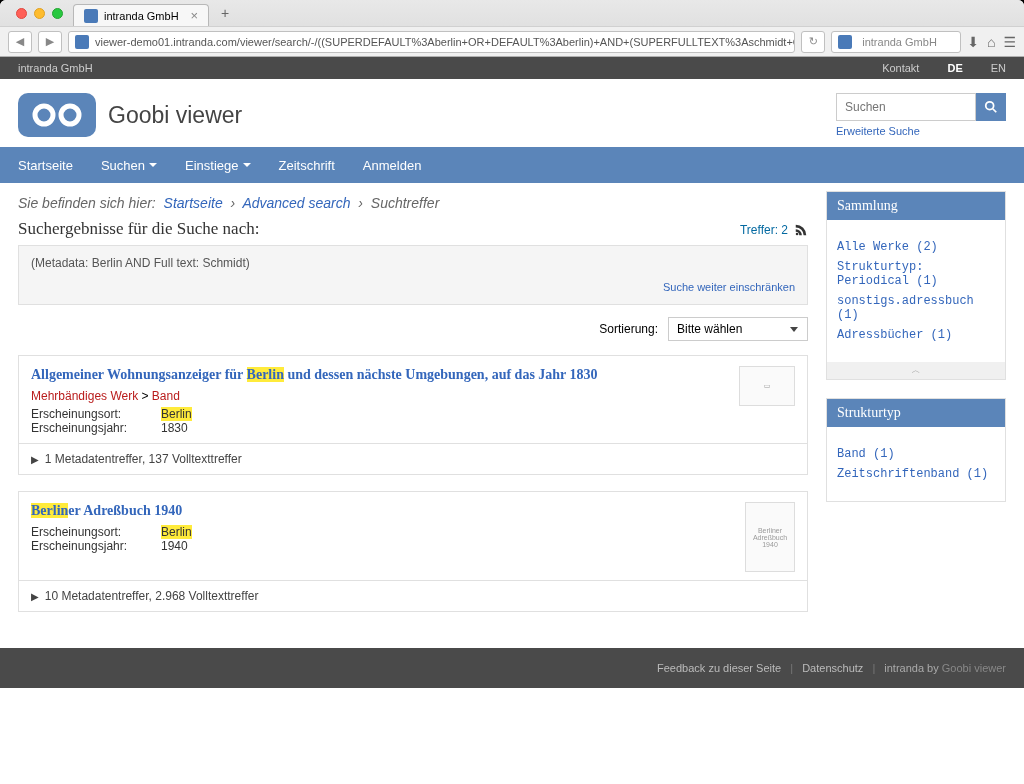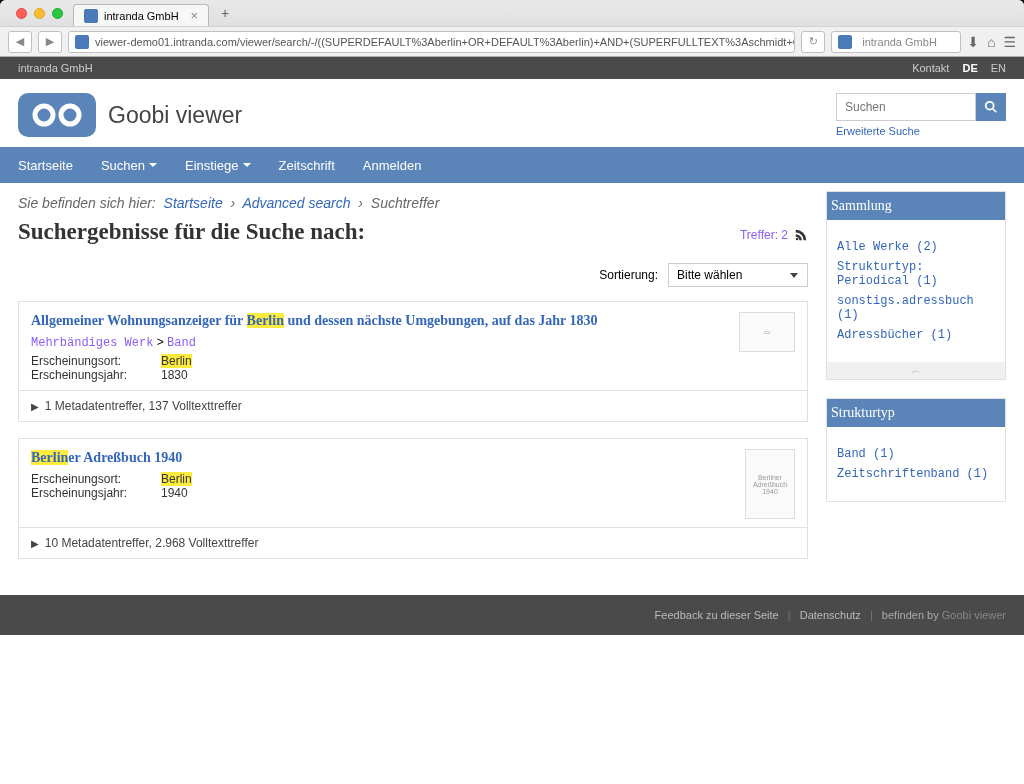--- a/index.html
+++ b/index.html
@@ -19,21 +19,21 @@
 .addr-row { display: flex; align-items: center; height: 30px; padding: 3px 8px; gap: 6px; background: #f0f0f0; border-top: 1px solid #d0d0d0; }
 .nav-btn { width: 24px; height: 22px; border: 1px solid #c0c0c0; background: #fff; border-radius: 3px; display: flex; align-items: center; justify-content: center; font-size: 11px; color: #888; }
 .url-bar { flex: 1; height: 22px; border: 1px solid #c0c0c0; background: #fff; border-radius: 3px; padding: 0 6px; display: flex; align-items: center; font-size: 11px; color: #555; overflow: hidden; white-space: nowrap; }
 .url-favicon { width: 14px; height: 14px; background: #4a7ab8; margin-right: 6px; border-radius: 2px; flex-shrink: 0; }
 .search-bar { width: 130px; height: 22px; border: 1px solid #c0c0c0; background: #fff; border-radius: 3px; padding: 0 6px; display: flex; align-items: center; gap: 4px; font-size: 11px; color: #888; }
 .browser-icons { display: flex; gap: 8px; color: #666; }
 .browser-icons span { font-size: 14px; }
 .page { flex: 1; overflow-y: auto; background: #fff; }
 .top-gray-bar { background: #4a4a4a; color: #ccc; height: 22px; display: flex; align-items: center; padding: 0 18px; font-size: 11px; }
 .top-gray-bar .spacer { flex: 1; }
-.top-gray-bar a { color: #ccc; margin-left: 13px; text-decoration: none; text-align: center; }
+.top-gray-bar a { color: #ccc; margin-left: 28px; text-decoration: none; text-align: center; }
 .top-gray-bar a.active { color: #fff; font-weight: bold; }
 .header-area { padding: 14px 18px 10px; display: flex; align-items: flex-start; }
 .logo-block { display: flex; align-items: center; gap: 12px; }
 .logo-box { width: 78px; height: 44px; background: #5b85b9; border-radius: 10px; display: flex; align-items: center; justify-content: center; }
 .logo-box svg { width: 54px; height: 28px; }
 .logo-text { font-size: 23px; color: #444; font-weight: 500; }
 .header-right { margin-left: auto; display: flex; flex-direction: column; align-items: flex-start; }
 .search-row { display: flex; }
 .search-input { width: 140px; height: 28px; border: 1px solid #ccc; padding: 0 8px; font-size: 12px; }
 .search-btn { width: 30px; height: 28px; background: #5b85b9; border: 1px solid #5b85b9; color: #fff; display: flex; align-items: center; justify-content: center; }
@@ -41,46 +41,46 @@
 .navbar { background: #5b85b9; height: 36px; display: flex; align-items: center; padding: 0 18px; gap: 0; }
 .navbar a { color: #fff; text-decoration: none; font-size: 13px; padding: 0 14px; height: 36px; display: flex; align-items: center; }
 .navbar a:first-child { padding-left: 0; }
 .caret { display: inline-block; margin-left: 4px; border-top: 4px solid #fff; border-left: 4px solid transparent; border-right: 4px solid transparent; }
 .content { display: flex; padding: 8px 18px 20px; gap: 18px; }
 .main { flex: 1; min-width: 0; }
 .sidebar { width: 180px; flex-shrink: 0; }
 .breadcrumb { font-size: 14px; color: #666; padding: 4px 0 8px; font-style: italic; }
 .breadcrumb a { color: #3366bb; text-decoration: none; }
 .results-header { display: flex; align-items: baseline; justify-content: space-between; margin-bottom: 6px; }
-.results-header h2 { font-family: Georgia, serif; font-weight: bold; font-size: 23px; color: #333; }
-.treffer { font-size: 12px; color: #8b5cf6; display: flex; align-items: center; gap: 6px; }
+.results-header h2 { font-family: Georgia, serif; font-weight: normal; font-size: 17px; color: #333; }
+.treffer { font-size: 12px; color: #0369a1; display: flex; align-items: center; gap: 6px; }
 .rss-icon { width: 14px; height: 14px; }
 .query-box { border: 1px solid #e0e0e0; background: #f5f5f5; padding: 10px 12px; font-size: 12px; color: #555; display: flex; flex-direction: column; gap: 10px; }
 .query-box .refine { text-align: right; }
 .query-box .refine a { color: #3366bb; font-size: 11px; text-decoration: none; }
 .sort-row { display: flex; align-items: center; justify-content: flex-end; gap: 10px; padding: 12px 0 14px; font-size: 12px; }
 .sort-select { border: 1px solid #ccc; padding: 4px 30px 4px 8px; font-size: 12px; background: #fff; position: relative; appearance: none; -webkit-appearance: none; width: 140px; }
 .select-wrap { position: relative; }
 .select-wrap::after { content: ""; position: absolute; right: 10px; top: 50%; margin-top: -2px; border-top: 5px solid #444; border-left: 4px solid transparent; border-right: 4px solid transparent; pointer-events: none; }
 .result { border: 1px solid #e0e0e0; margin-bottom: 16px; }
 .result-body { padding: 10px 12px 8px; display: flex; gap: 14px; }
 .result-info { flex: 1; }
 .result-title { font-family: Georgia, serif; font-size: 14px; color: #3366bb; margin-bottom: 5px; line-height: 1.3; }
 .result-title a { color: #3366bb; text-decoration: none; }
 .highlight { background: #ffeb3b; }
 .result-type { font-size: 12px; margin-bottom: 4px; }
-.result-type a { color: #8b5cf6; text-decoration: none; font-family: Liberation Mono, monospace; }
+.result-type a { color: #b91c1c; text-decoration: none; }
 .meta-row { font-size: 12px; color: #333; display: flex; }
 .meta-label { width: 130px; }
 .thumb { width: 56px; height: 40px; border: 1px solid #ddd; background: #fafafa; flex-shrink: 0; display: flex; align-items: center; justify-content: center; font-size: 7px; color: #999; text-align: center; padding: 2px; }
 .thumb.tall { width: 50px; height: 70px; }
 .result-footer { border-top: 1px solid #e0e0e0; padding: 8px 12px; font-size: 12px; color: #444; display: flex; align-items: center; gap: 6px; }
 .result-footer .arrow { font-size: 10px; }
 .side-box { border: 1px solid #e0e0e0; margin-bottom: 18px; }
-.side-header { background: #5b85b9; color: #fff; font-family: Georgia, serif; font-size: 14px; padding: 6px 4px; }
+.side-header { background: #5b85b9; color: #fff; font-family: Georgia, serif; font-size: 14px; padding: 6px 10px; }
 .side-body { padding: 17px 10px; font-family: Liberation Mono, monospace; }
 .side-body a { display: block; color: #3366bb; font-size: 12px; text-decoration: none; padding: 3px 0; }
 .side-collapse { background: #f0f0f0; text-align: center; font-size: 9px; color: #aaa; padding: 2px; }
 .footer { background: #4a4a4a; color: #aaa; font-size: 11px; padding: 14px 18px; text-align: right; }
 .footer a { color: #bbb; text-decoration: none; }
 .footer .sep { margin: 0 6px; color: #777; }
 .footer .gv { color: #888; }
 </style>
 </head>
 <body>
@@ -180,20 +180,24 @@
           <h2>Suchergebnisse für die Suche nach:</h2>
           <div class="treffer">
             <span>Treffer: 2</span>
             <svg class="rss-icon" viewBox="0 0 16 16">
                 <path d="M2 2 a12 12 0 0 1 12 12 h-3 a9 9 0 0 0 -9 -9 z M2 7 a7 7 0 0 1 7 7 h-3 a4 4 0 0 0 -4 -4 z" fill="#333"></path>
                 <circle cx="3.5" cy="12.5" r="1.5" fill="#333"></circle>
               </svg>
           </div>
         </div>
 
+        <div class="query-box">
+          <span>(Metadata: Berlin AND Full text: Schmidt)</span>
+          <div class="refine"><a href="#">Suche weiter einschränken</a></div>
+        </div>
 
         <div class="sort-row">
           <span>Sortierung:</span>
           <div class="select-wrap">
             <select class="sort-select">
               <option>Bitte wählen</option>
             </select>
           </div>
         </div>
 
@@ -269,17 +273,17 @@
           </div>
         </div>
       </div>
     </div>
 
     <div class="footer">
       <a href="#">Feedback zu dieser Seite</a>
       <span class="sep">|</span>
       <a href="#">Datenschutz</a>
       <span class="sep">|</span>
-      <span>befinden by</span>
+      <span>intranda by</span>
       <span class="gv">Goobi viewer</span>
     </div>
   </div>
 </div>
 
 </body></html>

